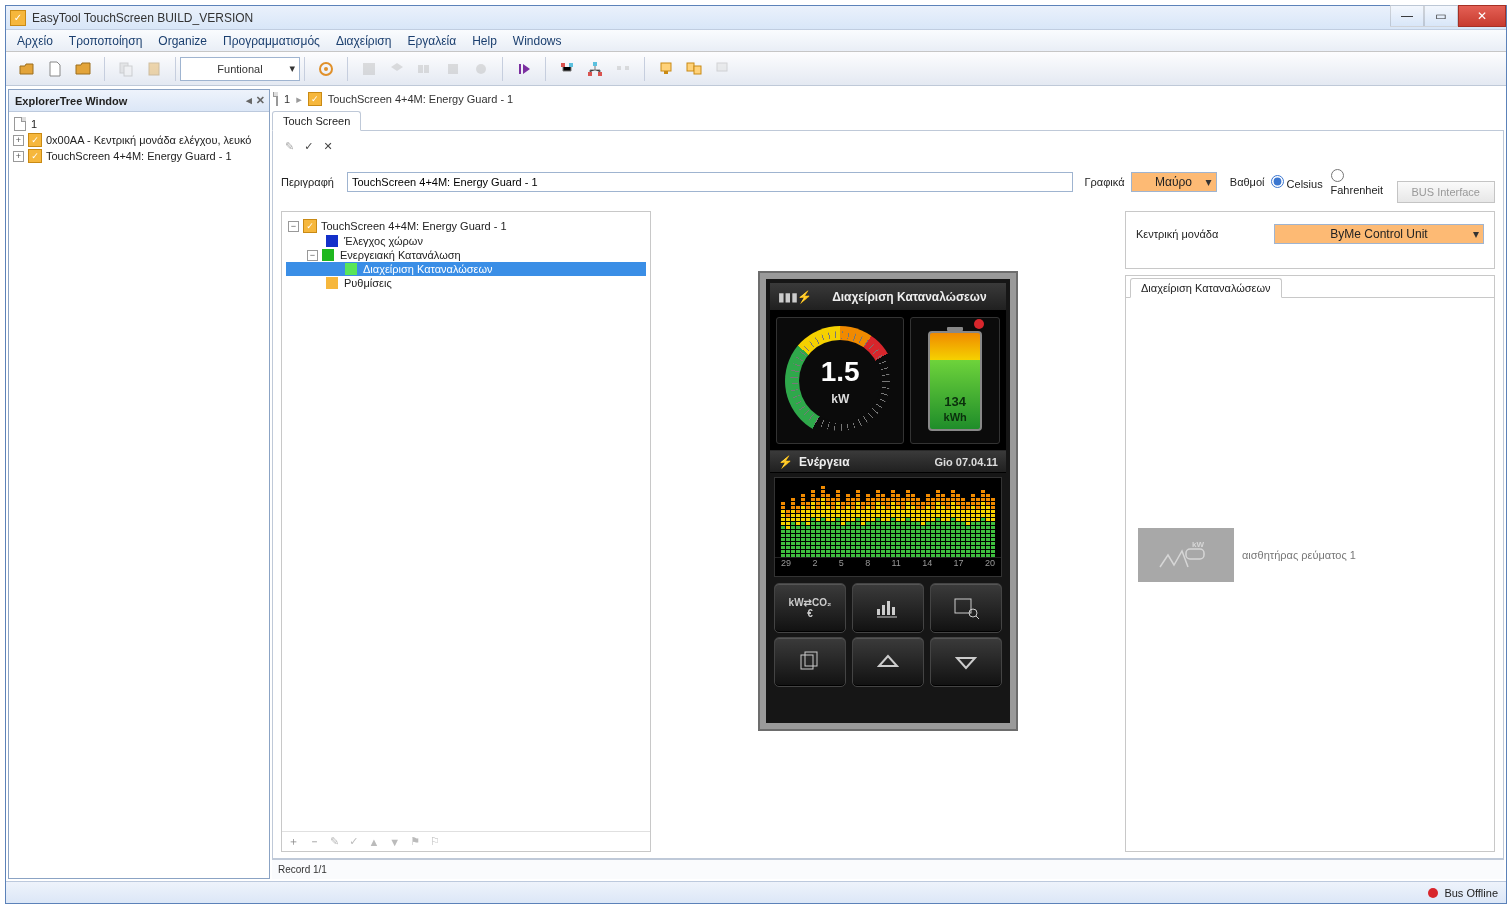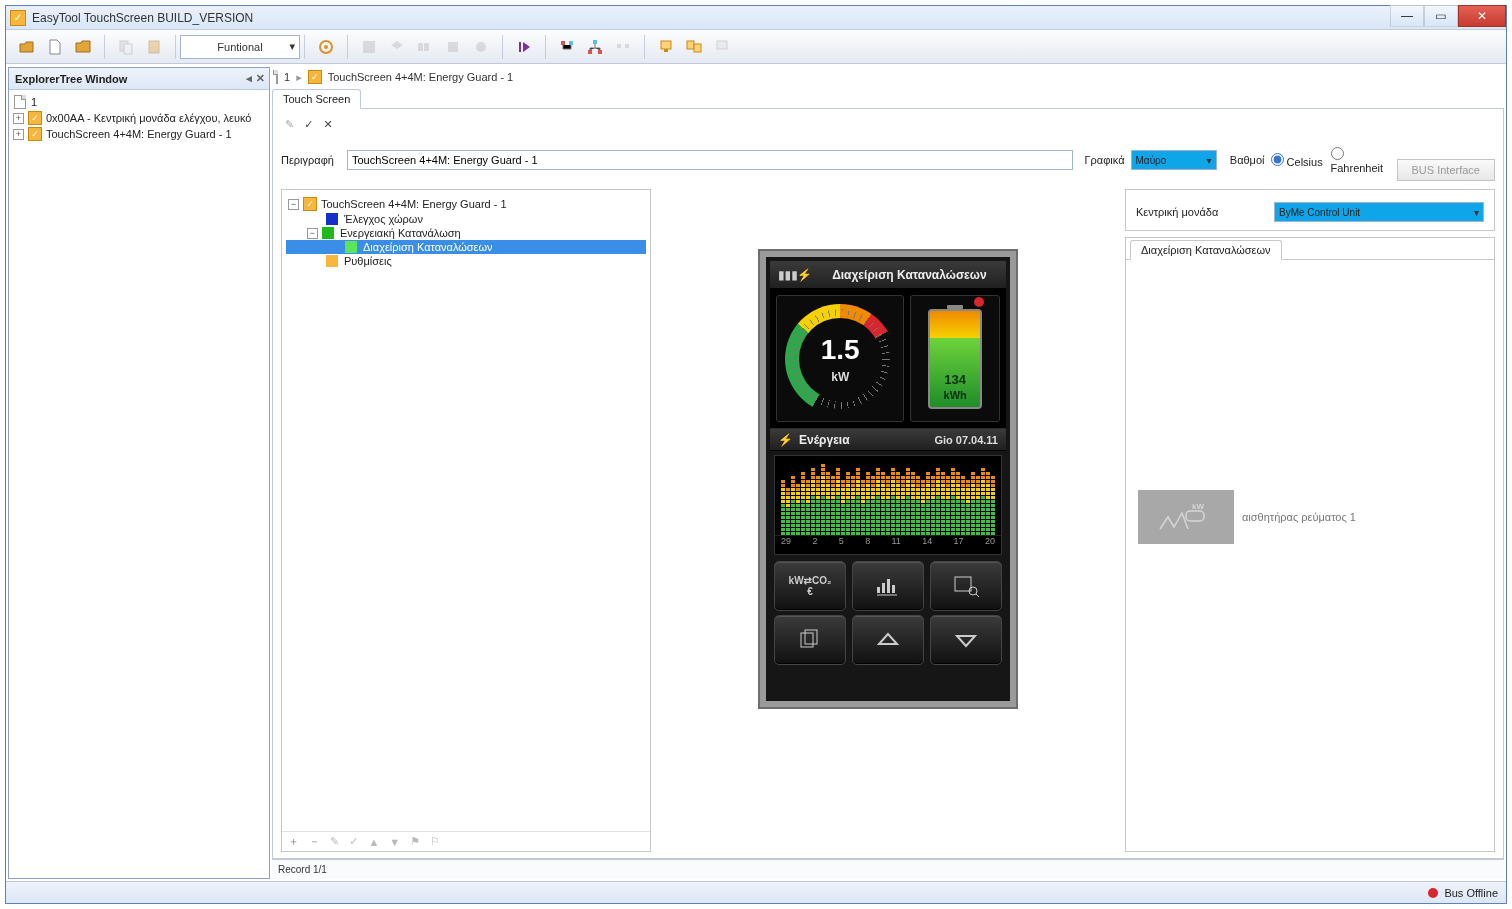--- a/index.html
+++ b/index.html
@@ -124,21 +124,21 @@
   padding:6px 8px;
   position:relative;
   overflow:hidden;
 }
 .mini-toolbar { display:flex; gap:10px; align-items:center; height:18px; color:#444; margin-bottom:6px; padding-left:4px; }
 .mini-toolbar .mbtn { cursor:pointer; }
 
 .form-row { display:flex; align-items:center; gap:6px; margin-bottom:8px; }
 .form-row label { width:60px; text-align:left; font-size:11px; }
 .text-in { flex:1; height:20px; border:1px solid #9fb4d0; padding:0 4px; font-size:11px; }
-.combo { height:20px; border:1px solid #9fb4d0; background:#0ea5e9; display:flex; align-items:center; padding:0 4px; position:relative; font-size:10px; }
+.combo { height:20px; border:1px solid #9fb4d0; background:#fdba74; display:flex; align-items:center; padding:0 4px; position:relative; font-size:12px;justify-content:center; }
 .combo .arrow { position:absolute; right:4px; color:#333; pointer-events:none; }
 .radio-g { display:flex; align-items:center; font-size:11px; }
 .radio-g input { accent-color:#3a76d0; }
 .btn-dis { height:22px; padding:0 14px; border:1px solid #c4c4c4; background:linear-gradient(#fafafa,#e7e7e7); color:#999; font-size:11px;margin-top:20px; }
 
 
 .tri { flex:1; display:flex; gap:8px; min-height:0; }
 .col-left {
   width:370px; border:1px solid #c8c8c8; background:#fff;
   display:flex; flex-direction:column;
@@ -150,21 +150,21 @@
 }
 .sq { width:12px; height:12px; display:inline-block; margin-right:2px; }
 
 .col-mid { flex:1; display:flex; flex-direction:column; align-items:center; justify-content:flex-start; padding-top:60px; }
 
 .col-right {
   width:370px;
   display:flex; flex-direction:column;
 }
 .col-right .top-form {
-  border:1px solid #c8c8c8; padding:12px 10px 8px; display:flex; align-items:center; gap:8px;
+  border:1px solid #c8c8c8; padding:12px 10px 24px; display:flex; align-items:center; gap:8px;
   margin-bottom:6px;
 }
 .col-right .top-form label { width:130px; }
 .col-right .top-form .combo { flex:1; }
 .right-tabs {
   flex:1; border:1px solid #c8c8c8; display:flex; flex-direction:column;
 }
 .right-tabs .tab-row { display:flex; align-items:flex-end; height:22px; position:relative; }
 .right-tabs .tab-row::after { content:""; position:absolute; left:0; right:0; bottom:0; height:1px; background:#c8c8c8; }
 .right-tabs .tab-row .tab2 {
@@ -317,20 +317,30 @@
           </div>
     <div class="win-btn">
             <span class="sym">▭</span>
           </div>
     <div class="win-btn close">
             <span class="sym">✕</span>
           </div>
   </div>
 </div>
 
+<div class="menubar">
+  <span class="mi">Αρχείο</span>
+  <span class="mi">Τροποποίηση</span>
+  <span class="mi">Organize</span>
+  <span class="mi">Προγραμματισμός</span>
+  <span class="mi">Διαχείριση</span>
+  <span class="mi">Εργαλεία</span>
+  <span class="mi">Help</span>
+  <span class="mi">Windows</span>
+</div>
 
 <div class="toolbar">
   <div class="tb-group">
     <div class="tb-btn">
             <svg class="ic14" viewBox="0 0 16 16">
               <path fill="#e3a43a" stroke="#9c6f1f" d="M1 5h5l1-2h7v10H1z"></path>
             </svg>
           </div>
     <div class="tb-btn">
             <svg class="ic14" viewBox="0 0 16 16">

